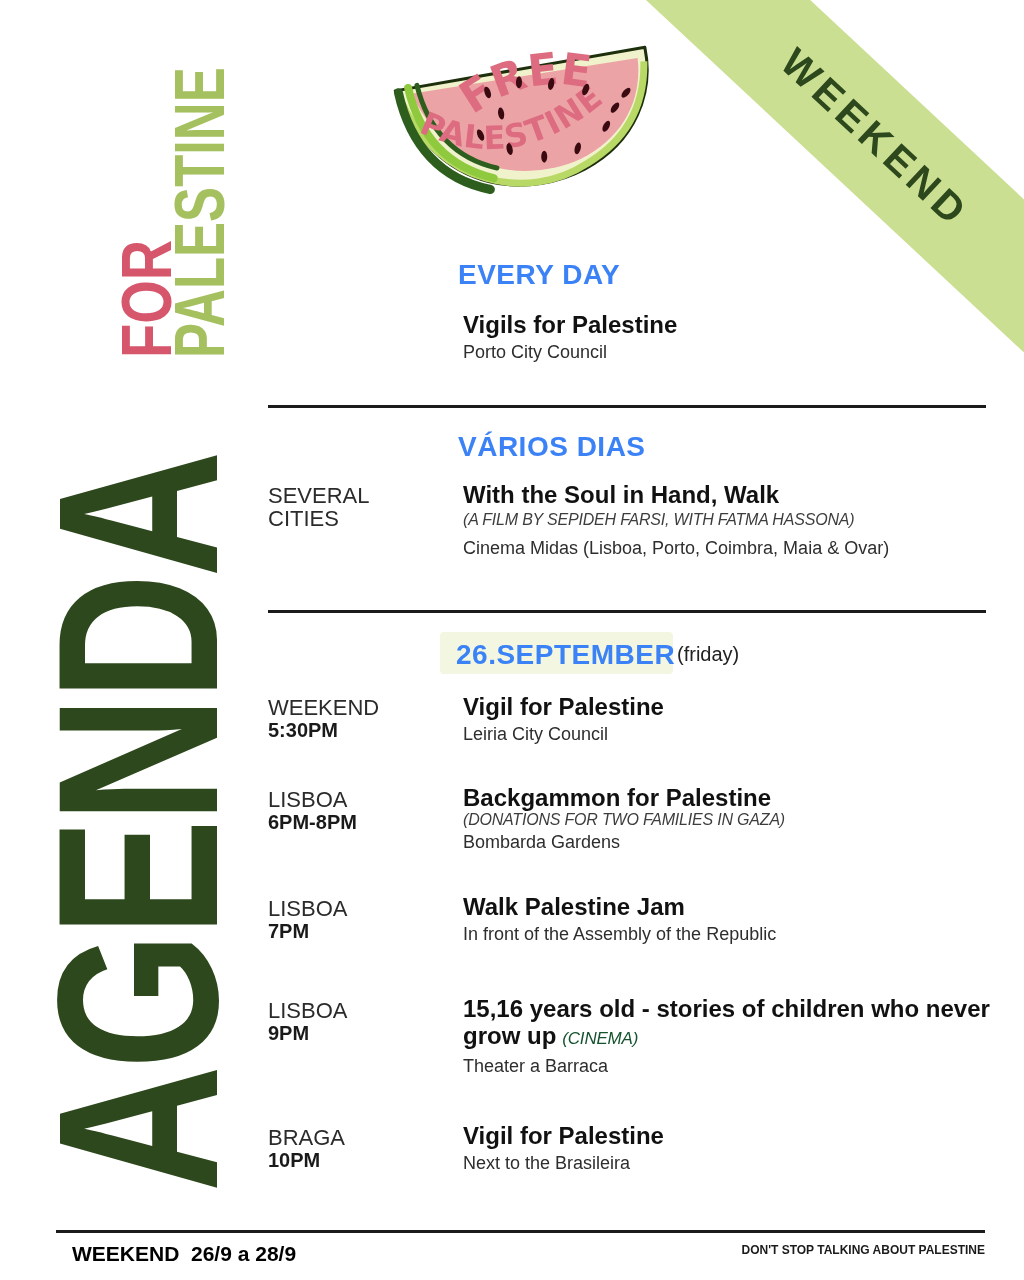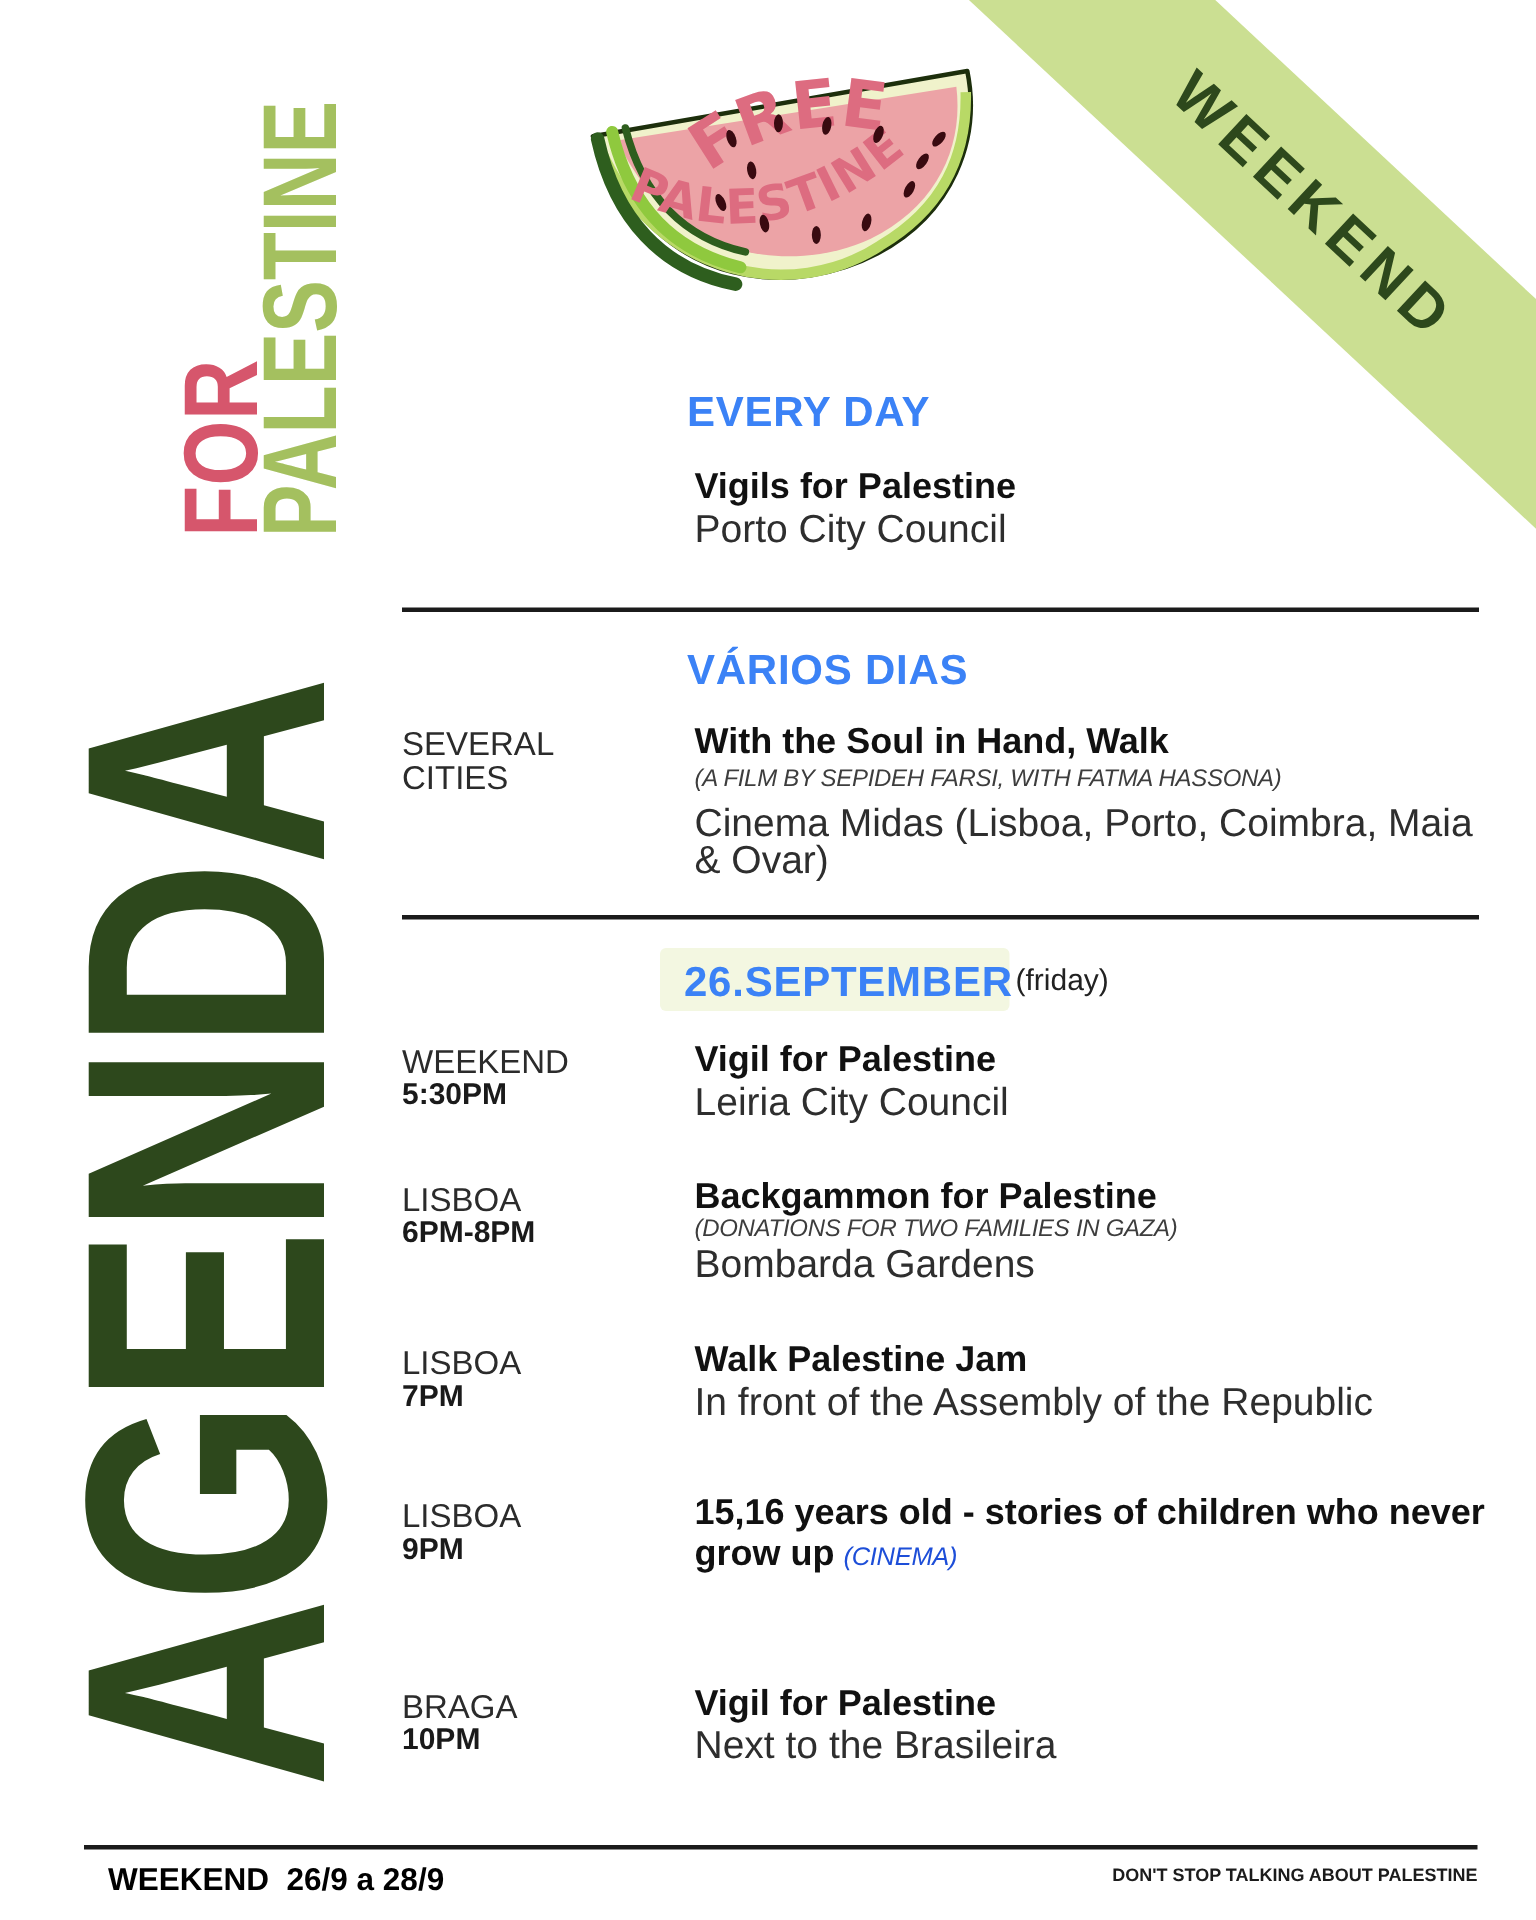--- a/index.html
+++ b/index.html
@@ -49,23 +49,23 @@
   }
   .hdr-highlight{
     position:absolute; background:#f3f7e1; border-radius:4px;
   }
   .citycol{ position:absolute; left:268px; width:150px; }
   .citycol.narrow{ width:125px; }
   .city{ font-size:22px; color:#2b2b2b; line-height:23px; }
   .time{ font-size:20px; font-weight:800; color:#1a1a1a; line-height:23px; }
   .infocol{ position:absolute; left:463px; width:532px; }
   .title{ font-size:24px; font-weight:800; color:#111; line-height:27px; }
-  .title-note{ font-size:17px; font-style:italic; font-weight:400; color:#1d4ed8; margin-left:6px; letter-spacing:-0.2px; }
+  .title-note{ font-size:17px; font-style:italic; font-weight:400; color:#14532d; margin-left:6px; letter-spacing:-0.2px; }
   .note{ font-size:16px; font-style:italic; color:#3d3d3d; margin-top:3px; letter-spacing:-0.2px; white-space:nowrap; }
-  .venue{ font-size:26px; color:#2e2e2e; line-height:25px; margin-top:2px; }
+  .venue{ font-size:18px; color:#2e2e2e; line-height:25px; margin-top:2px; }
   .divider{ position:absolute; left:268px; width:718px; height:3px; background:#1b1b1b; }
   
   .footer-rule{ position:absolute; left:56px; width:929px; height:3px; top:1230px; background:#1b1b1b; }
   .footer-left{
     position:absolute; left:72px; top:1242px; font-size:21px; font-weight:800;
     color:#000000; white-space:pre;
   }
   .footer-right{
     position:absolute; right:39px; top:1243px; font-size:12px; font-weight:800;
     color:#1b1b1b; white-space:nowrap;
@@ -170,20 +170,21 @@
     <div class="title">Walk Palestine Jam</div>
     <div class="venue">In front of the Assembly of the Republic</div>
   </div>
 
   <div class="citycol" style="top:999px">
     <div class="city">LISBOA</div>
     <div class="time">9PM</div>
   </div>
   <div class="infocol" style="top:995px">
     <div class="title"><span>15,16 years old - stories of children who never grow up</span><span class="title-note">(CINEMA)</span></div>
+    <div class="venue">Theater a Barraca</div>
   </div>
 
   <div class="citycol" style="top:1126px">
     <div class="city">BRAGA</div>
     <div class="time">10PM</div>
   </div>
   <div class="infocol" style="top:1122px">
     <div class="title">Vigil for Palestine</div>
     <div class="venue">Next to the Brasileira</div>
   </div>

